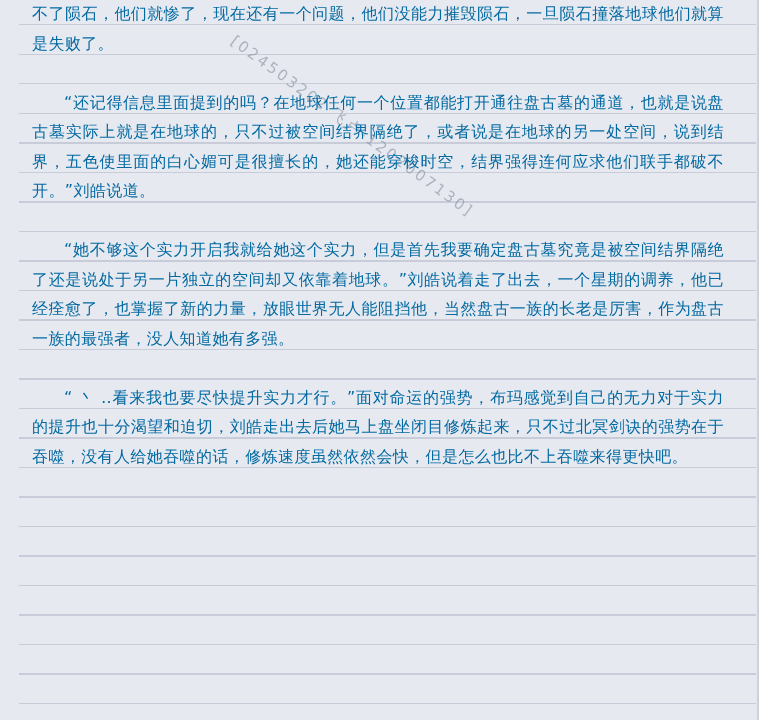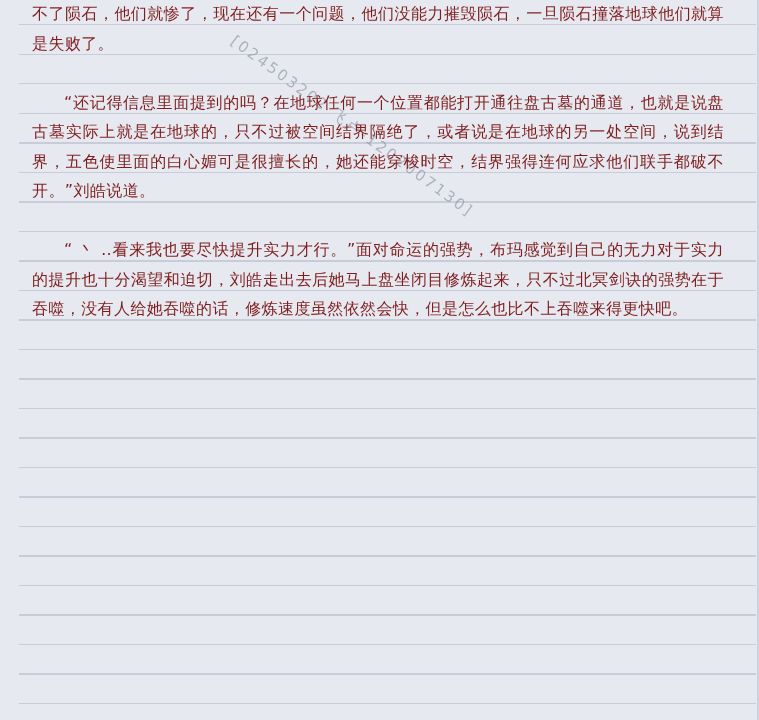--- a/index.html
+++ b/index.html
@@ -35,21 +35,21 @@
     );
     pointer-events: none;
   }
   .novel-content {
     position: absolute;
     top: -1px;
     left: 32px;
     width: 692px;
     font-size: 16px;
     line-height: 29.5px;
-    color: #7f1d1d;
+    color: #0369a1;
     text-align: justify;
     letter-spacing: 0.4px;
   }
   .novel-content p {
     margin: 0 0 29.5px 0;
     word-break: break-all;
   }
   .novel-content p.indent {
     text-indent: 2em;
   }
@@ -70,15 +70,16 @@
 <body>
 
 <div class="reader-page">
   <div class="ruled-lines"></div>
 
   <span class="watermark">[024503202 飞卢-1202007130]</span>
 
   <div class="novel-content">
     <p>不了陨石，他们就惨了，现在还有一个问题，他们没能力摧毁陨石，一旦陨石撞落地球他们就算是失败了。</p>
     <p class="indent">“还记得信息里面提到的吗？在地球任何一个位置都能打开通往盘古墓的通道，也就是说盘古墓实际上就是在地球的，只不过被空间结界隔绝了，或者说是在地球的另一处空间，说到结界，五色使里面的白心媚可是很擅长的，她还能穿梭时空，结界强得连何应求他们联手都破不开。”刘皓说道。</p>
+    <p class="indent">“她不够这个实力开启我就给她这个实力，但是首先我要确定盘古墓究竟是被空间结界隔绝了还是说处于另一片独立的空间却又依靠着地球。”刘皓说着走了出去，一个星期的调养，他已经痊愈了，也掌握了新的力量，放眼世界无人能阻挡他，当然盘古一族的长老是厉害，作为盘古一族的最强者，没人知道她有多强。</p>
     <p class="indent">“ 丶 ‥看来我也要尽快提升实力才行。”面对命运的强势，布玛感觉到自己的无力对于实力的提升也十分渴望和迫切，刘皓走出去后她马上盘坐闭目修炼起来，只不过北冥剑诀的强势在于吞噬，没有人给她吞噬的话，修炼速度虽然依然会快，但是怎么也比不上吞噬来得更快吧。</p>
   </div>
 </div>
 
 </body></html>

